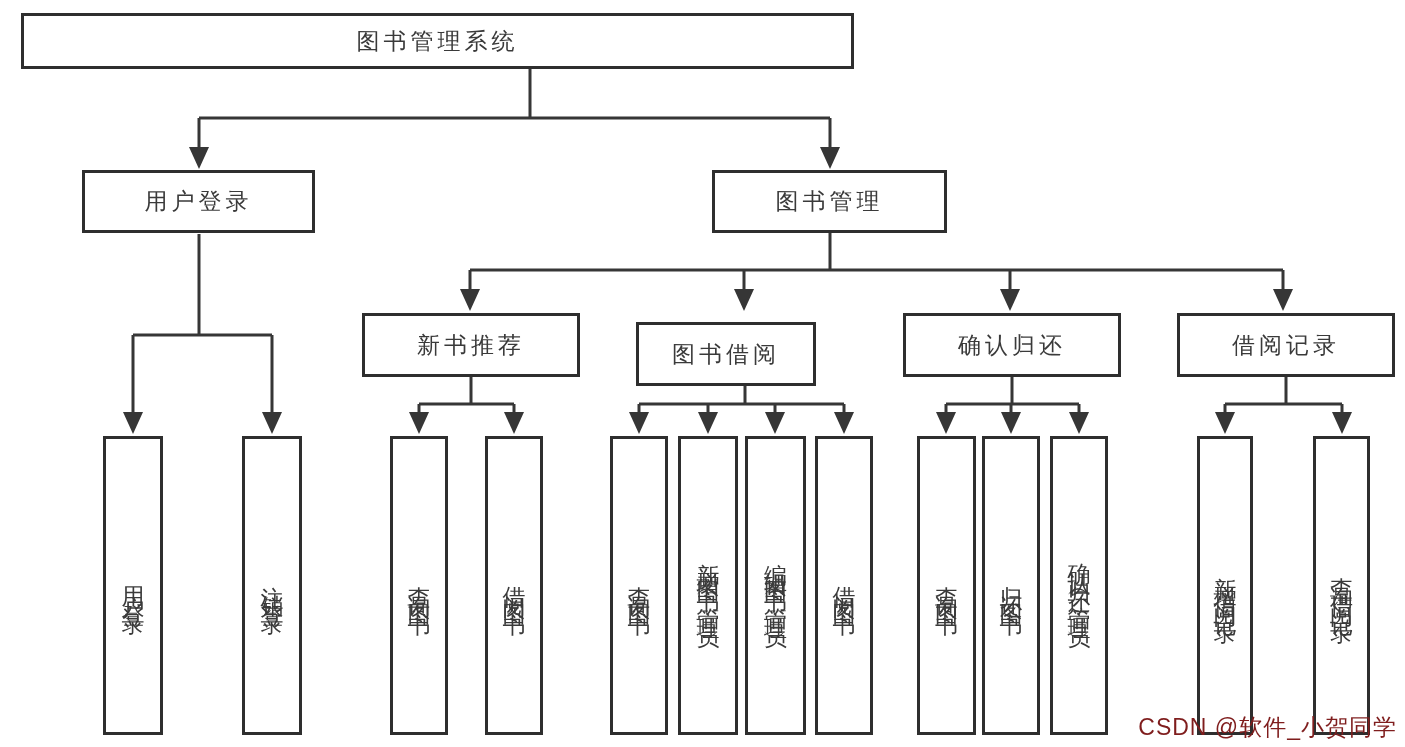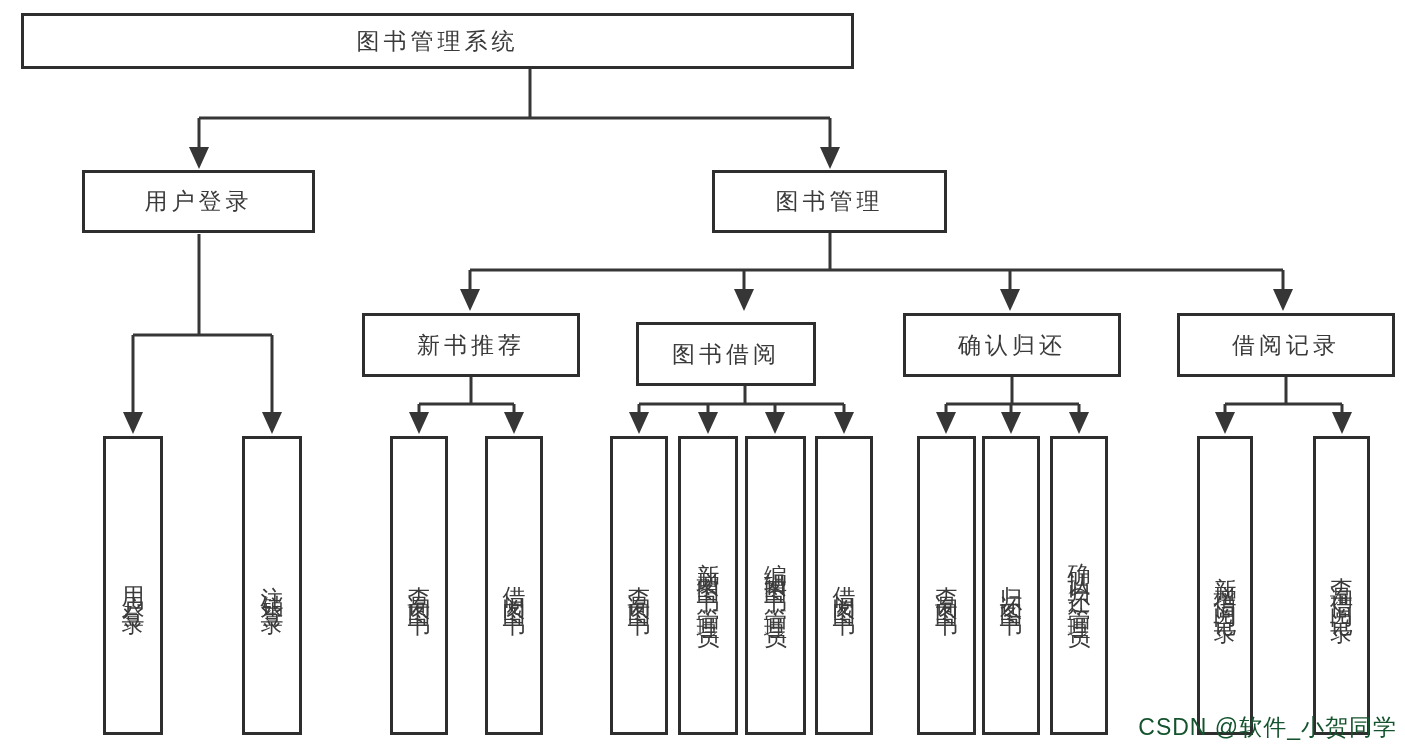--- a/index.html
+++ b/index.html
@@ -13,21 +13,21 @@
     border:3px solid #2e2e2e;display:flex;align-items:center;justify-content:center;
     text-align:center;
   }
   .h{font-size:23px;letter-spacing:4px;white-space:nowrap;}
   .v{
     writing-mode:vertical-rl;
     font-size:23px;letter-spacing:9px;line-height:1;
   }
   .watermark{
     position:absolute;right:8px;bottom:4px;z-index:10;
-    font-size:23px;color:#14532d;letter-spacing:1px;white-space:nowrap;margin-left:24px;
+    font-size:23px;color:#7f1d1d;letter-spacing:1px;white-space:nowrap;margin-left:24px;
   }
 </style>
 </head>
 <body>
 
 <div class="stage">
 
   <svg class="wires" viewBox="0 0 1405 747" xmlns="http://www.w3.org/2000/svg" fill="none" stroke="#363636" stroke-width="3">
     <g>
       <path d="M530 69 V118 M199 118 H830 M199 118 V149 M830 118 V149"></path>

